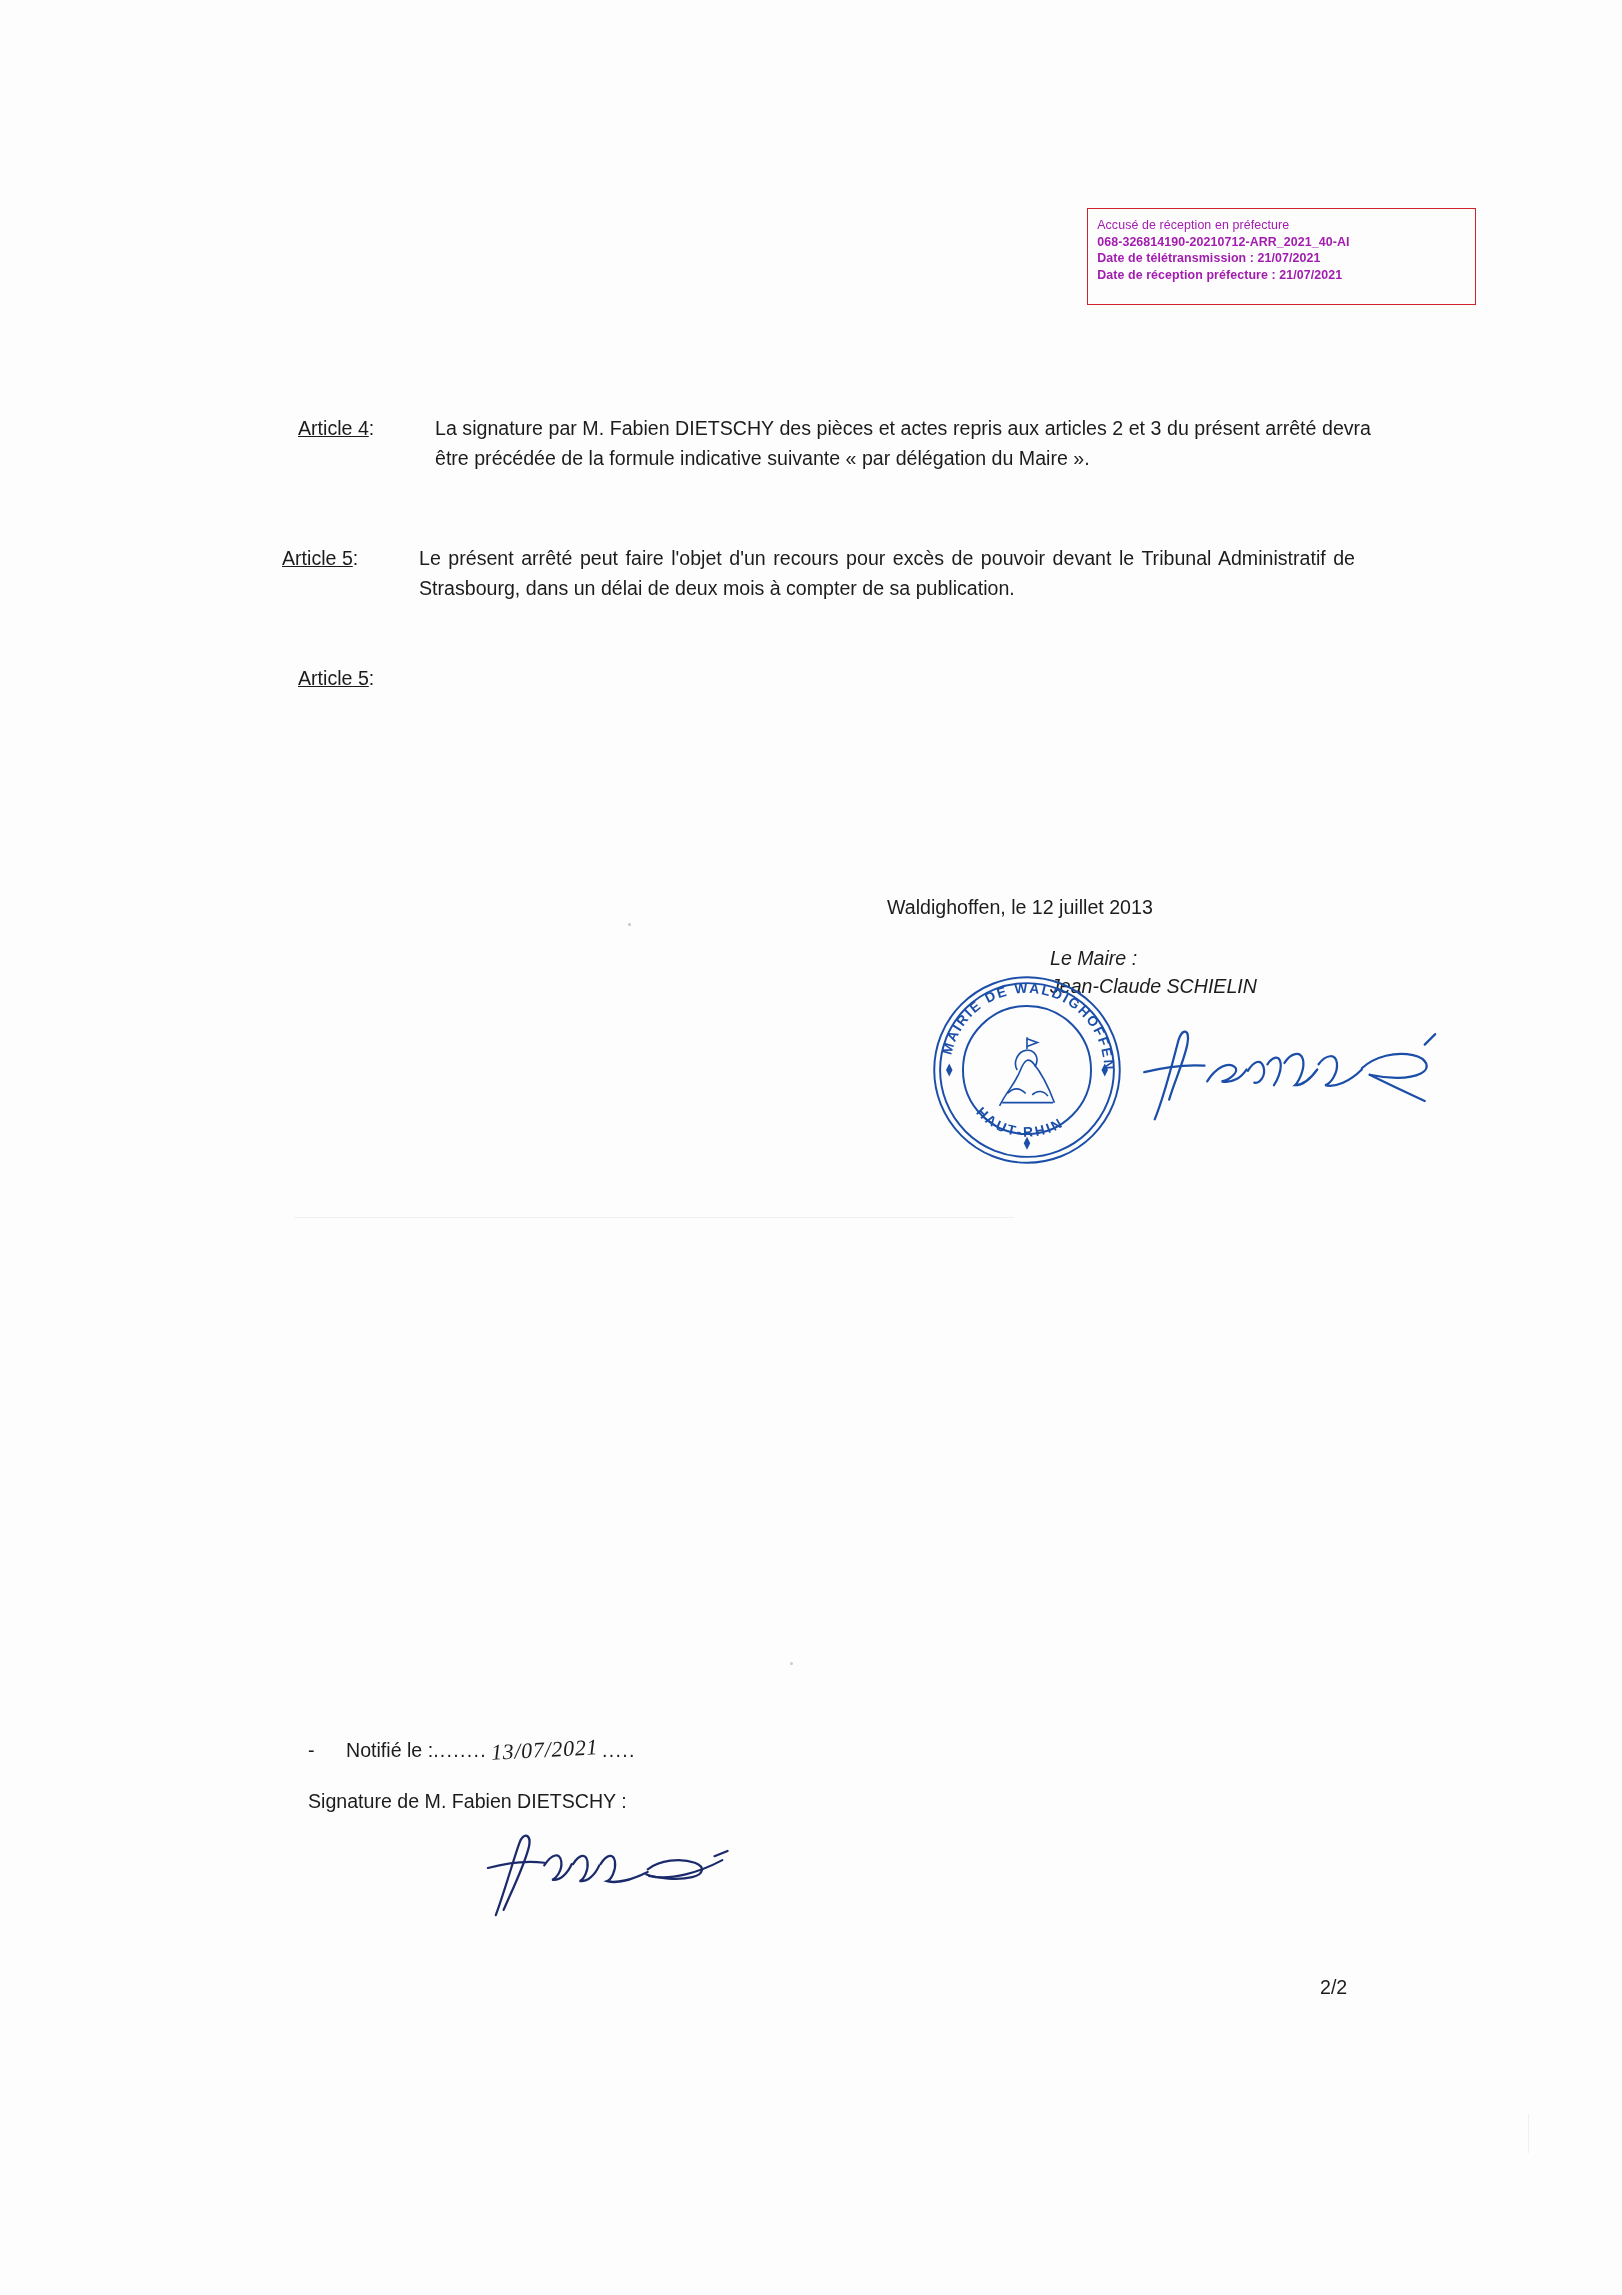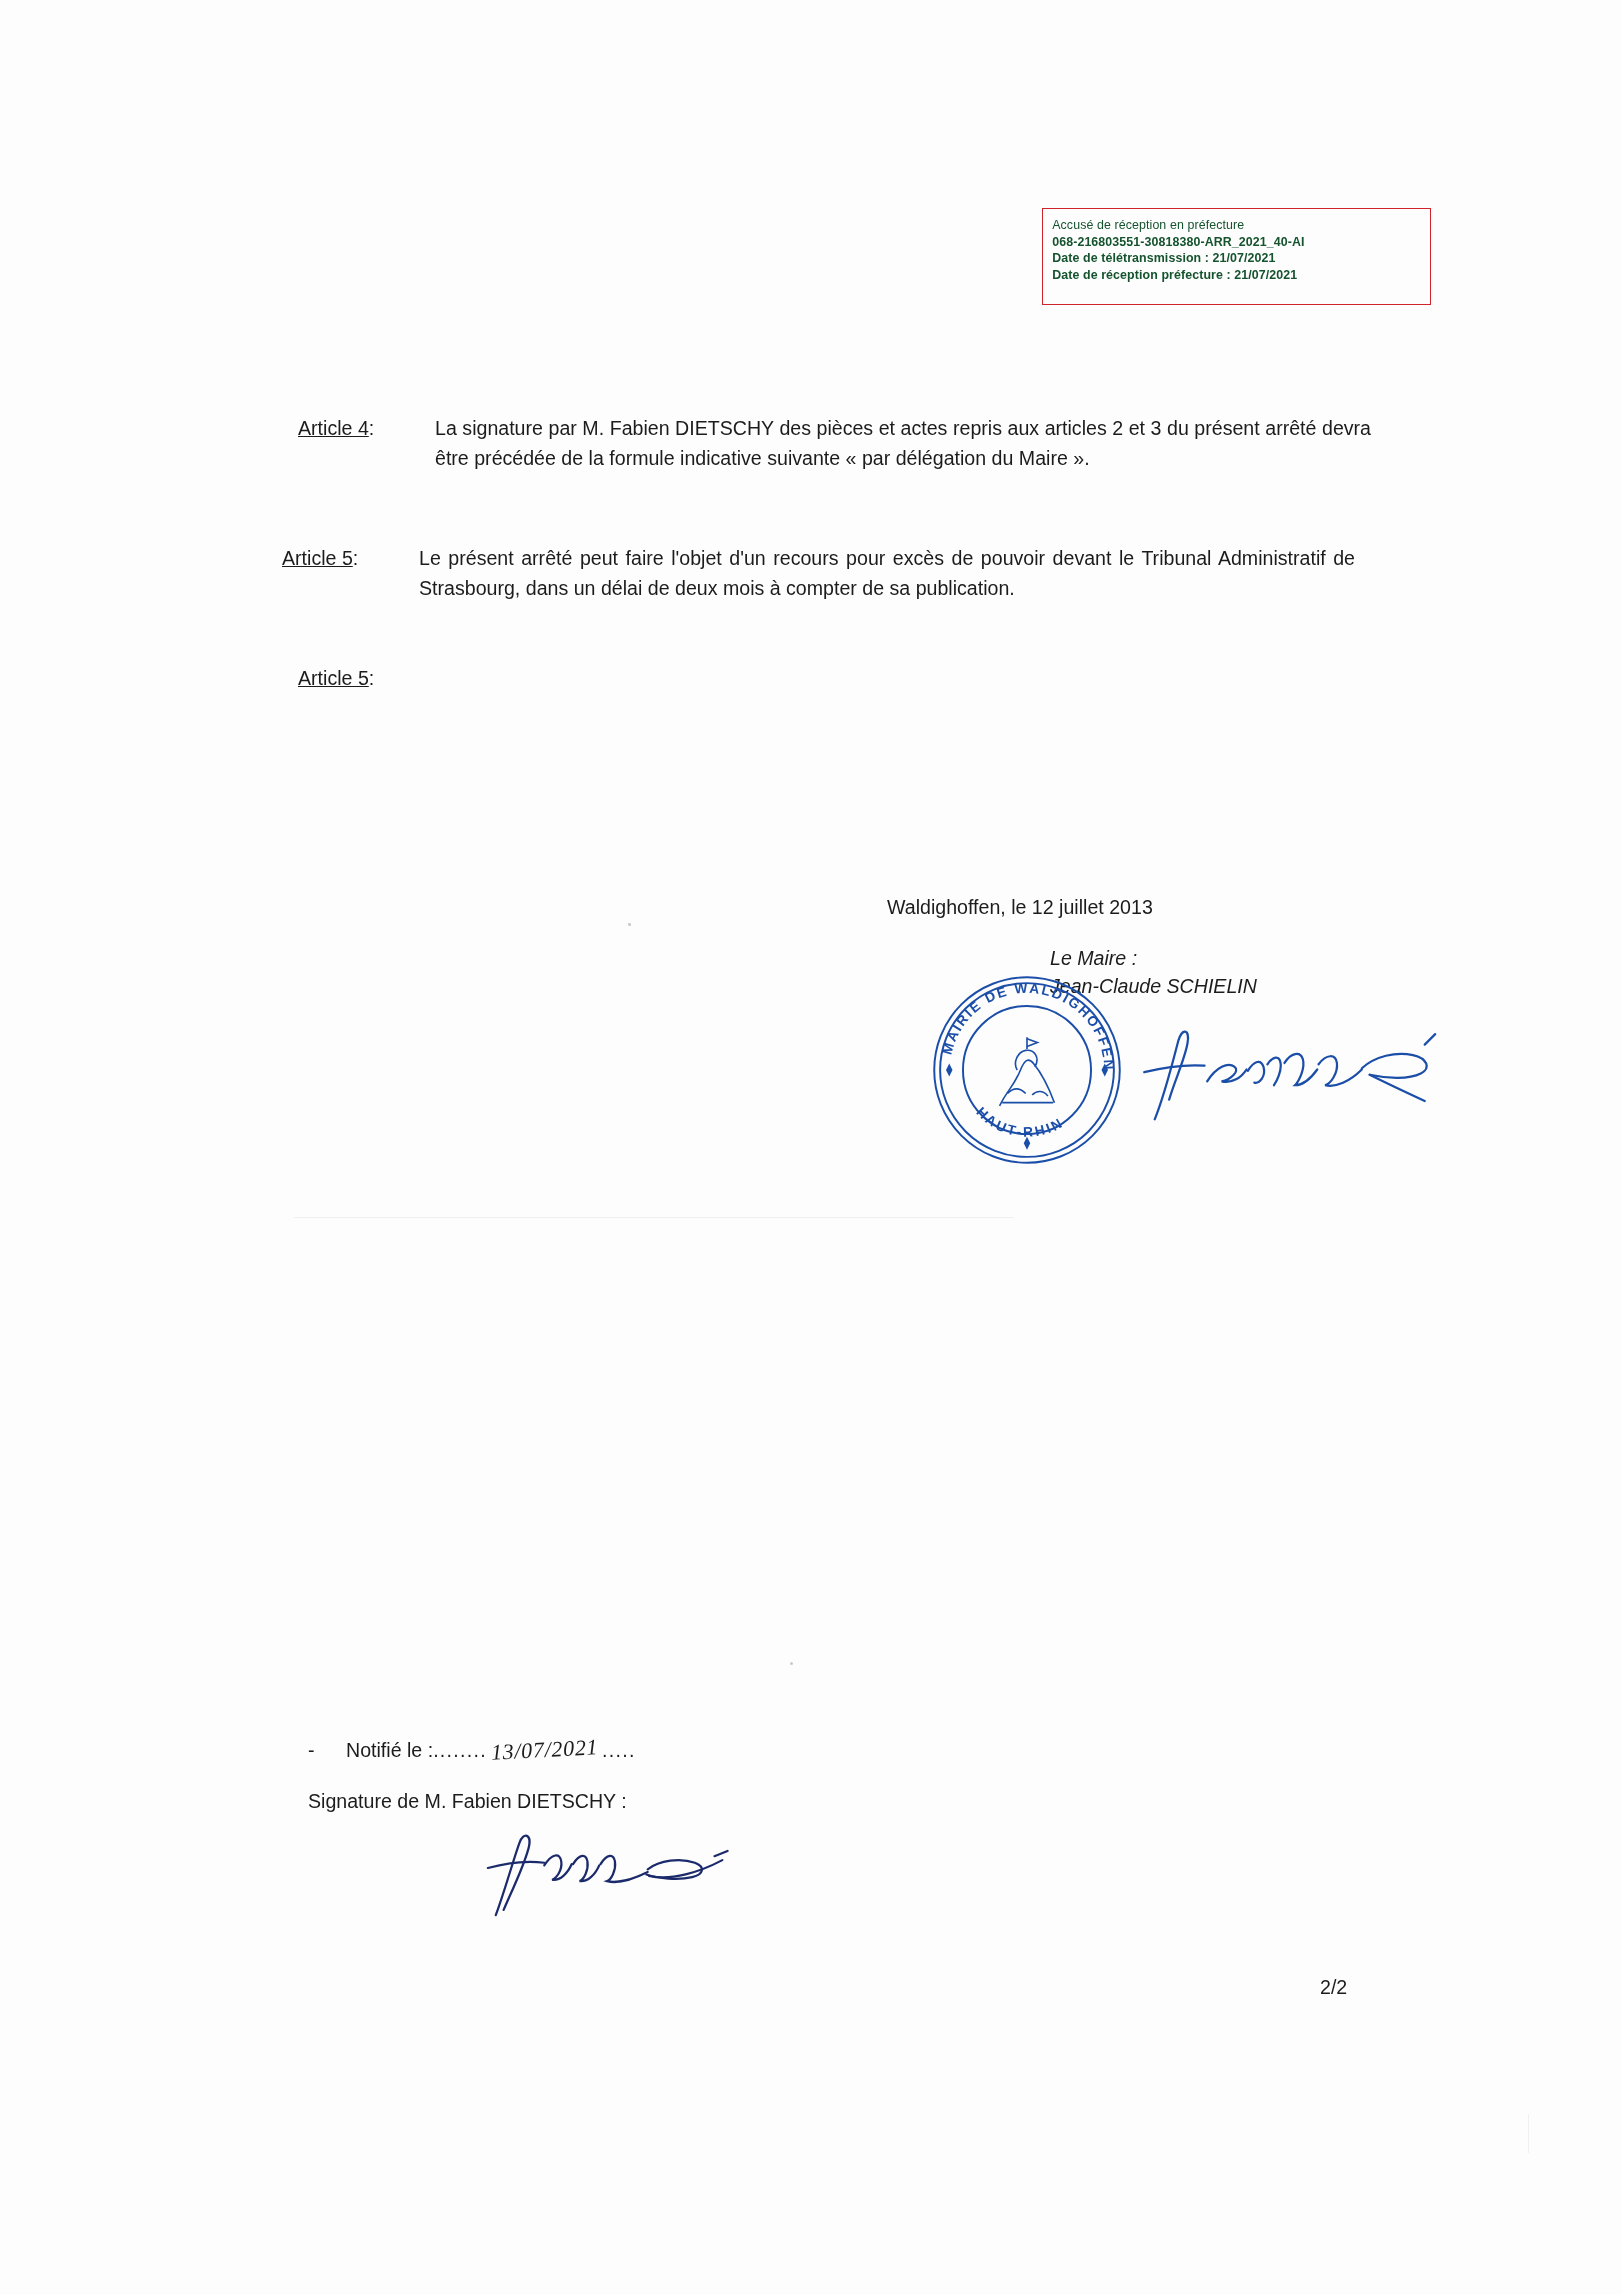--- a/index.html
+++ b/index.html
@@ -18,28 +18,28 @@
 
   .page {
     position: absolute;
     inset: 0;
     background: #fdfdfd;
   }
 
   
   .stamp-box {
     position: absolute;
-    left: 1042px;
+    left: 1087px;
     top: 208px;
     width: 389px;
     height: 97px;
     border: 1.3px solid #d0232b;
     box-sizing: border-box;
     padding: 7.9px 9.2px;
-    color: #14532d;
+    color: #a21caf;
     font-size: 12.4px;
     line-height: 1.35;
     letter-spacing: 0.1px;
   }
   .stamp-box div {
     white-space: nowrap;
   }
   .stamp-box .bold {
     font-weight: bold;
   }
@@ -187,21 +187,21 @@
     border-radius: 50%;
   }
 </style>
 </head>
 <body>
 
 <div class="page">
 
   <div class="stamp-box">
     <div>Accusé de réception en préfecture</div>
-    <div class="bold">068-216803551-30818380-ARR_2021_40-AI</div>
+    <div class="bold">068-326814190-20210712-ARR_2021_40-AI</div>
     <div class="bold">Date de télétransmission : 21/07/2021</div>
     <div class="bold">Date de réception préfecture : 21/07/2021</div>
   </div>
 
   <div class="article" id="article4">
     <div class="art-label">
       <span class="underline">Article 4</span><span>:</span>
     </div>
     <div class="art-body">
       <p>La signature par M. Fabien DIETSCHY des pièces et actes repris aux articles 2 et 3 du présent arrêté devra être précédée de la formule indicative suivante « par délégation du Maire ».</p>

